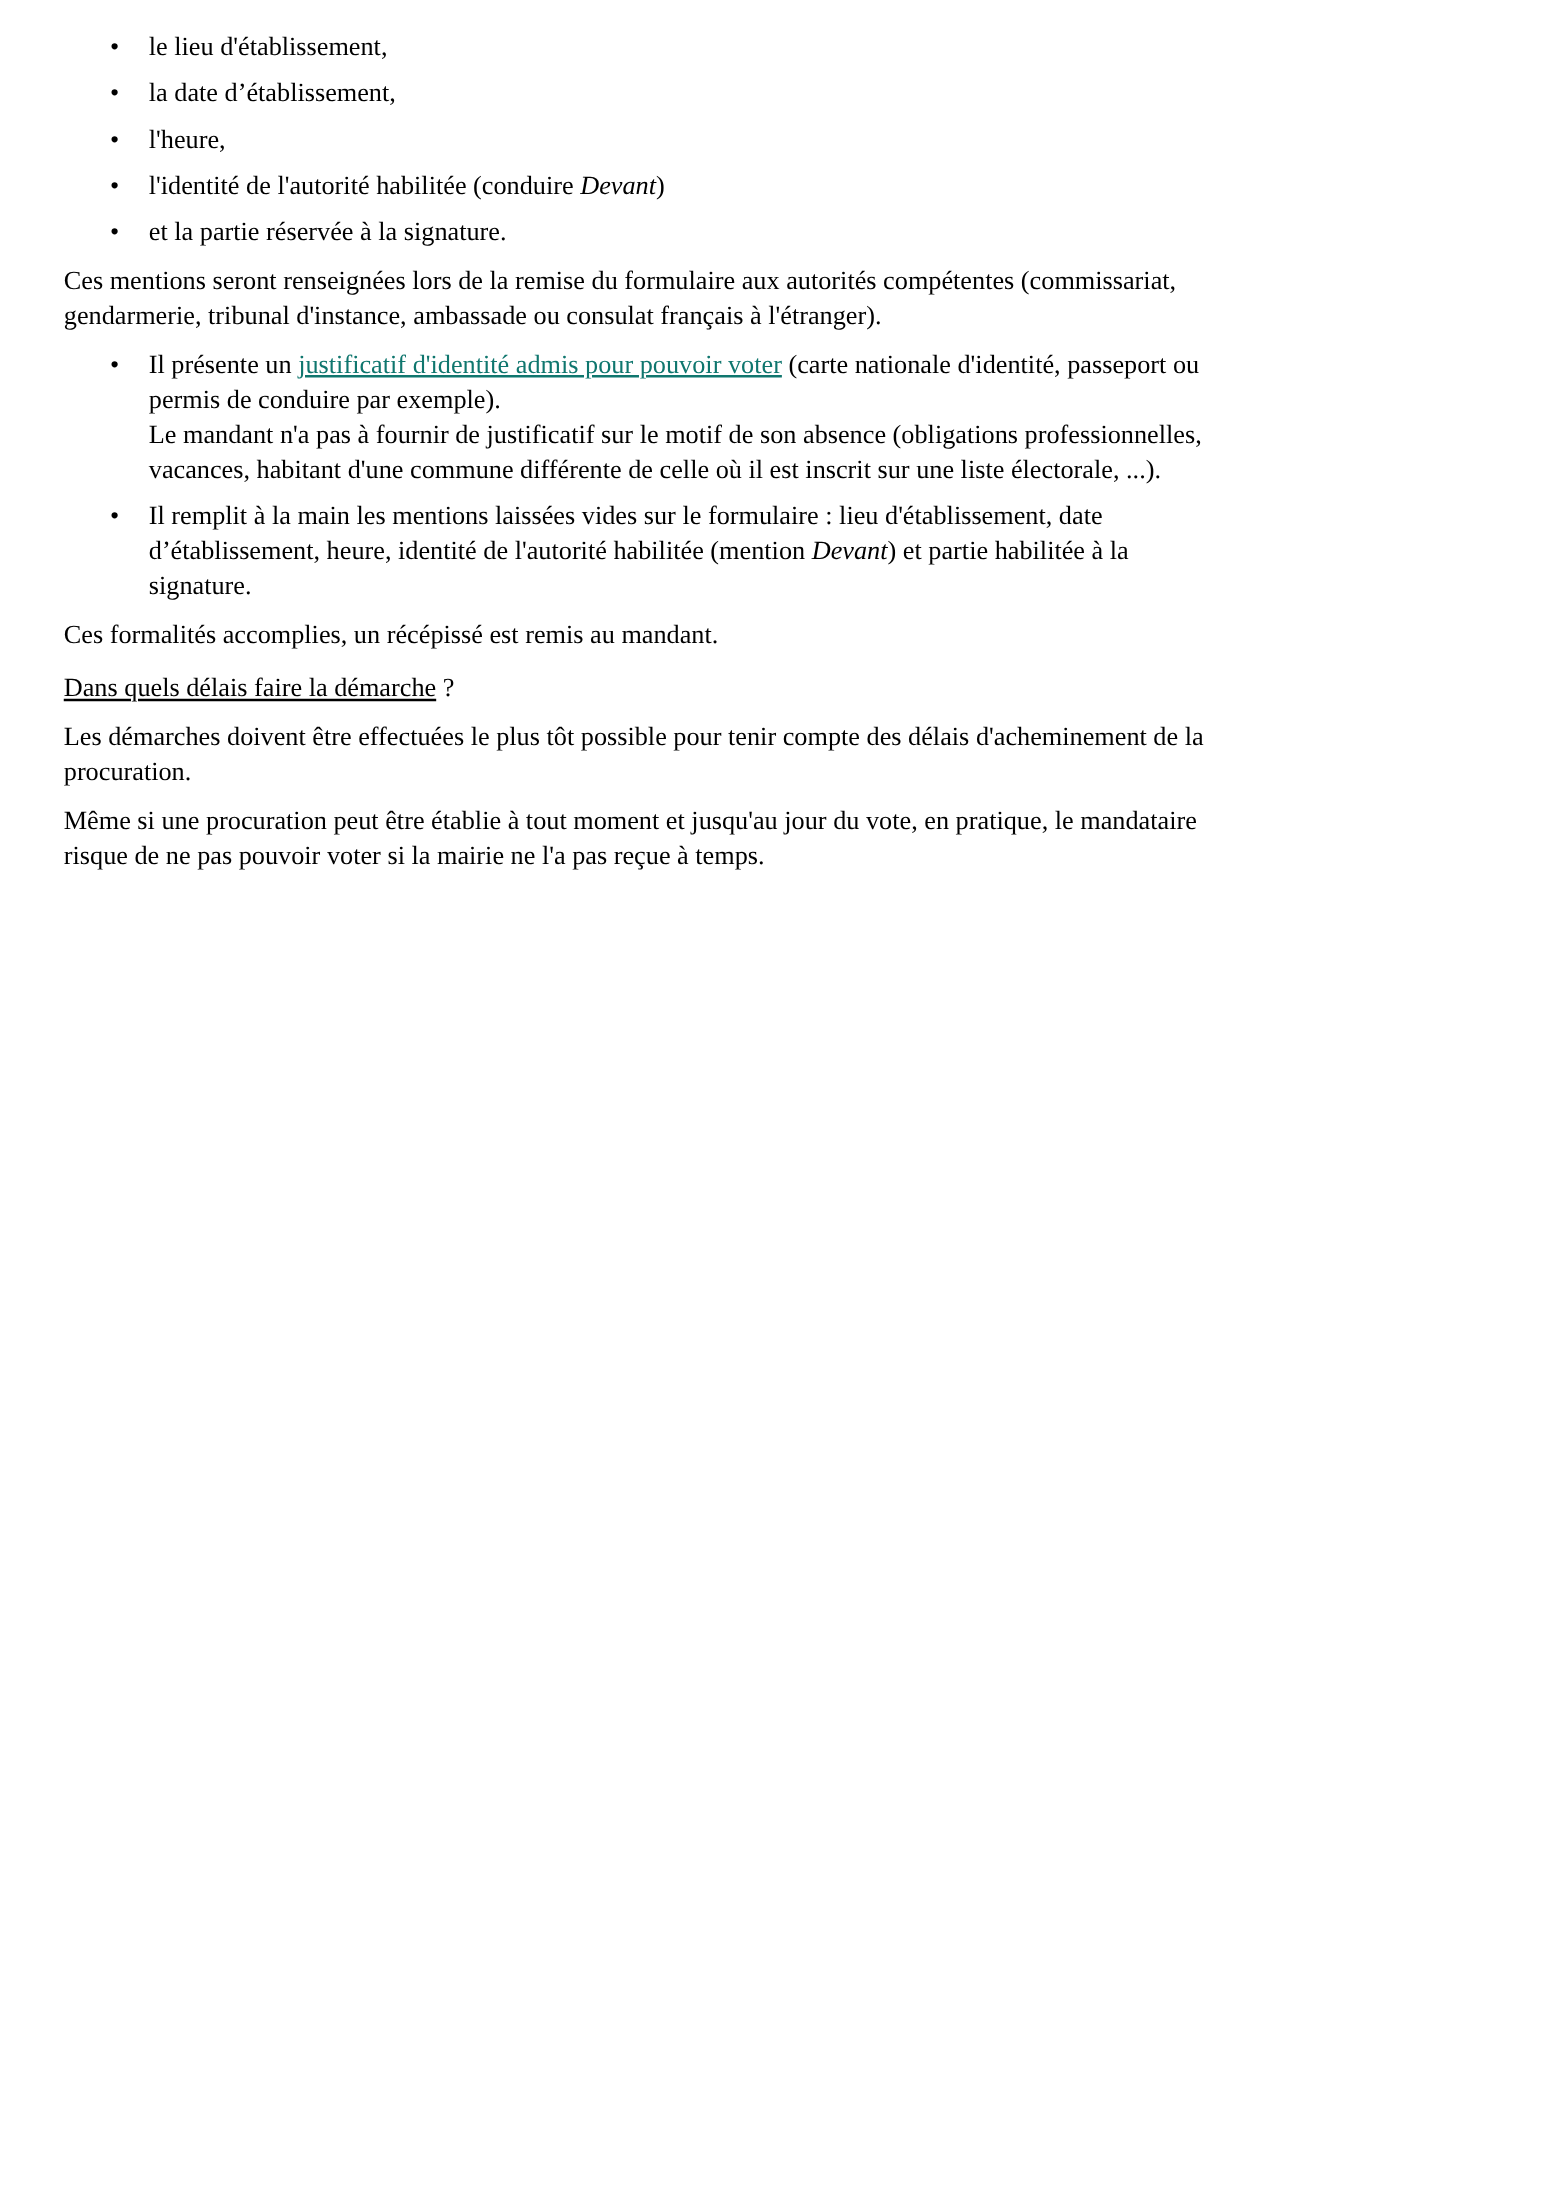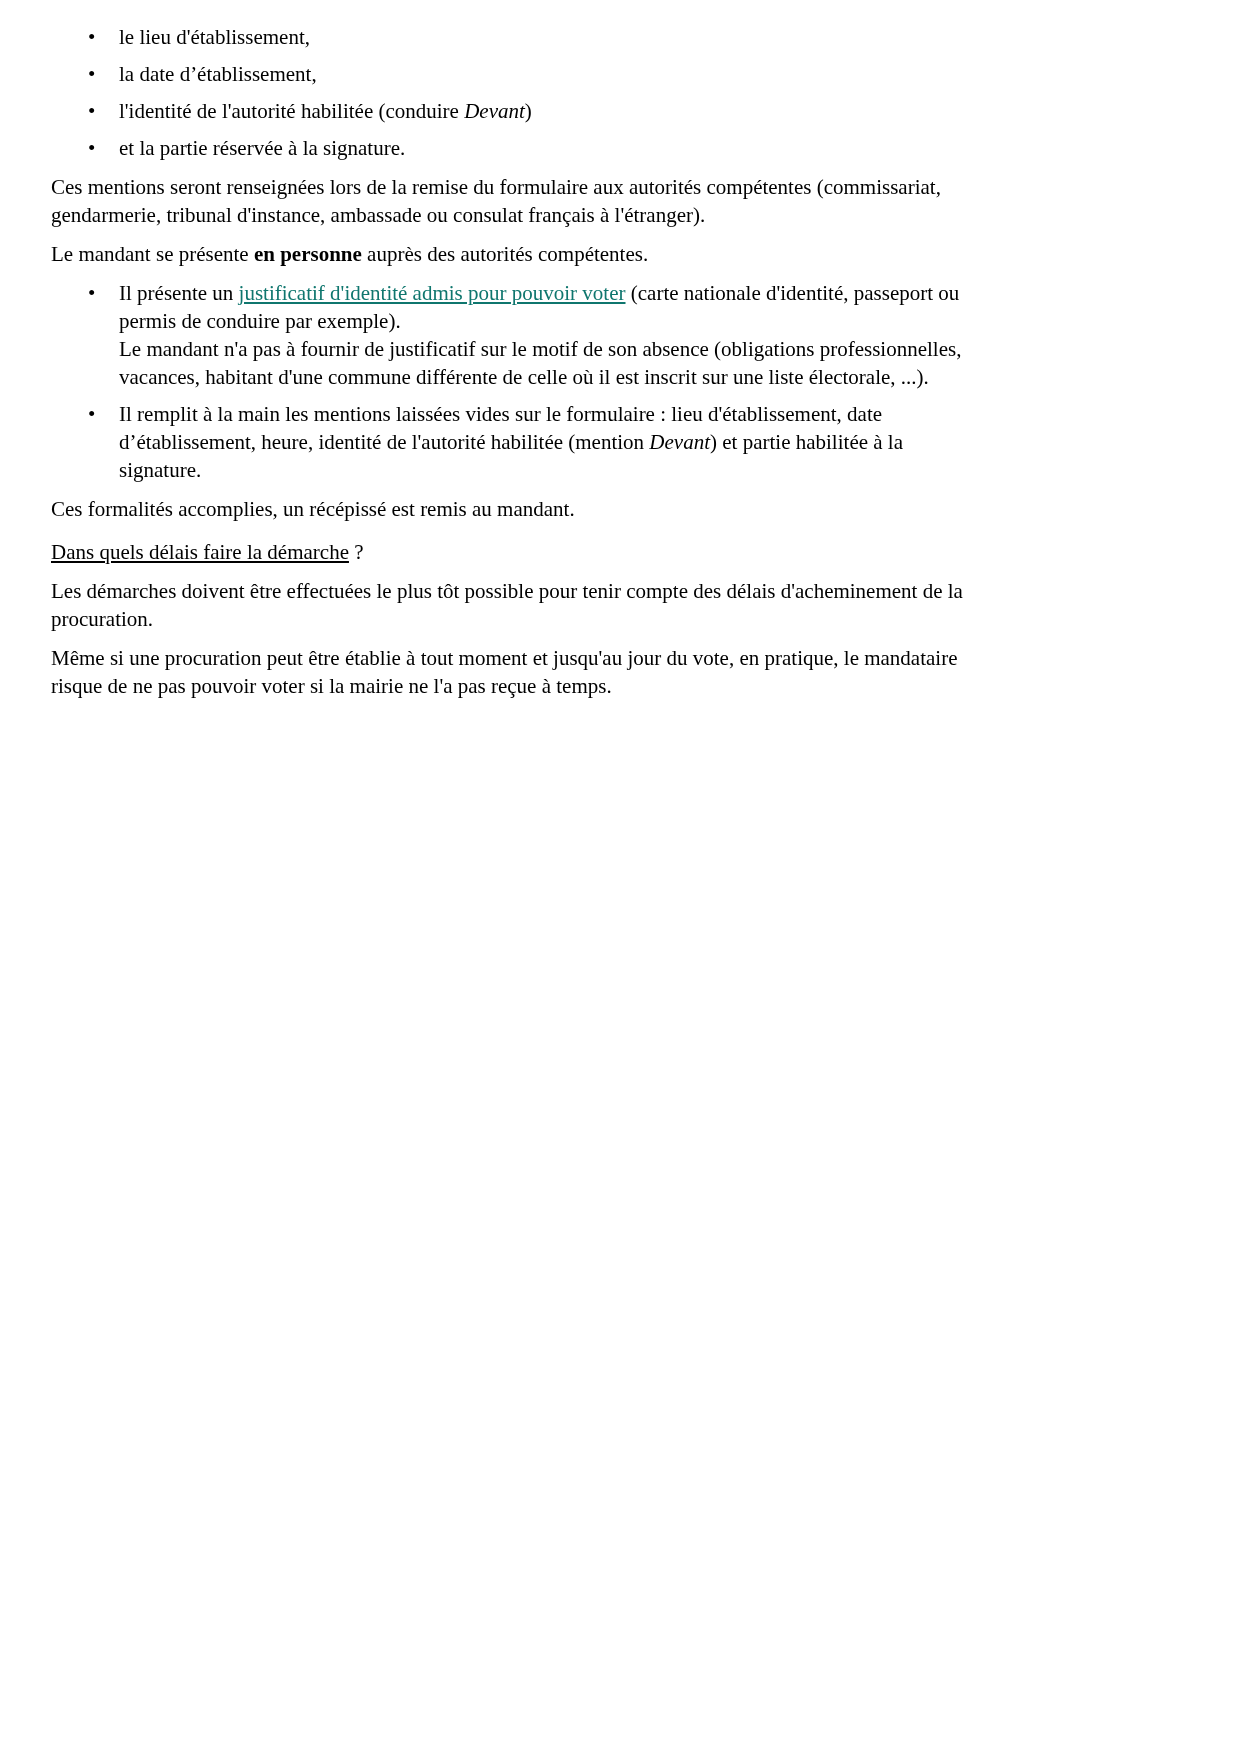--- a/index.html
+++ b/index.html
@@ -65,32 +65,32 @@
 <div class="page">
 
   <ul class="bullets">
     <li>
       <span>le lieu d'établissement,</span>
     </li>
     <li>
       <span>la date d’établissement,</span>
     </li>
     <li>
+      <span>l'heure,</span>
+    </li>
+    <li>
       <span>l'identité de l'autorité habilitée (conduire </span><em>Devant</em><span>)</span>
     </li>
     <li>
       <span>et la partie réservée à la signature.</span>
     </li>
   </ul>
 
   <p>Ces mentions seront renseignées lors de la remise du formulaire aux autorités compétentes (commissariat, gendarmerie, tribunal d'instance, ambassade ou consulat français à l'étranger).</p>
 
-  <p>
-    <span>Le mandant se présente </span><strong>en personne</strong><span> auprès des autorités compétentes.</span>
-  </p>
 
   <ul class="bullets">
     <li>
       <span>Il présente un </span><a class="doc-link" href="#">justificatif d'identité admis pour pouvoir voter</a><span> (carte nationale d'identité, passeport ou permis de conduire par exemple).</span>
       <div>Le mandant n'a pas à fournir de justificatif sur le motif de son absence (obligations professionnelles, vacances, habitant d'une commune différente de celle où il est inscrit sur une liste électorale, ...).</div>
     </li>
     <li>
       <span>Il remplit à la main les mentions laissées vides sur le formulaire : lieu d'établissement, date d’établissement, heure, identité de l'autorité habilitée (mention </span><em>Devant</em><span>) et partie habilitée à la signature.</span>
     </li>
   </ul>

